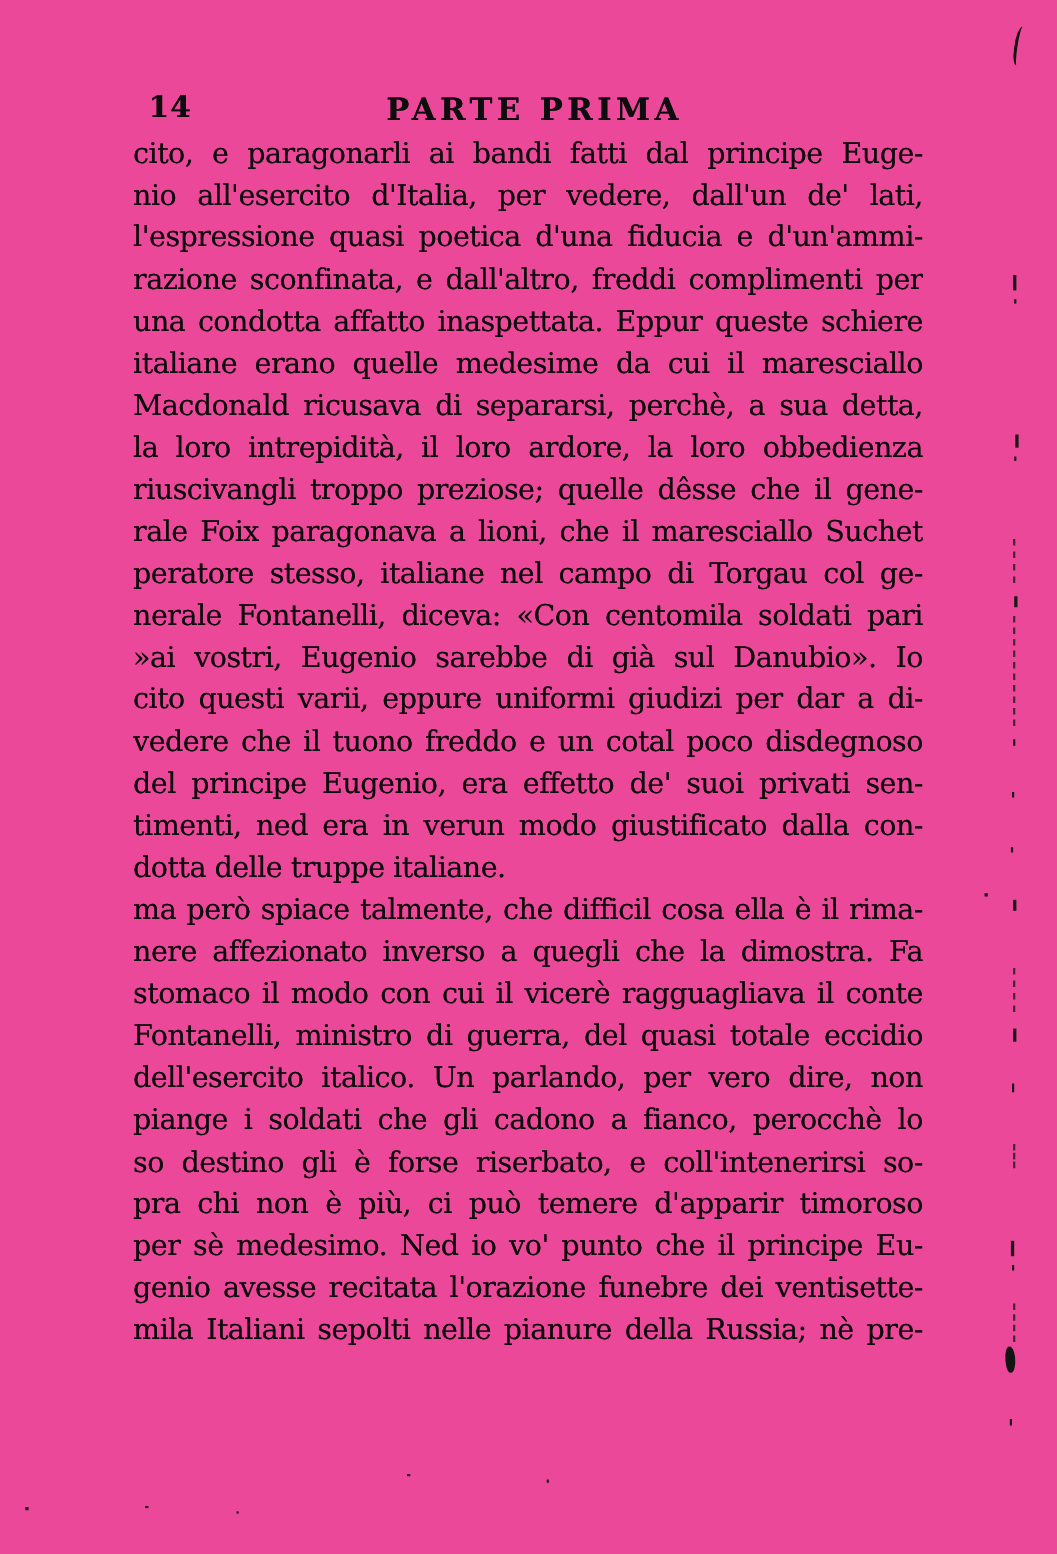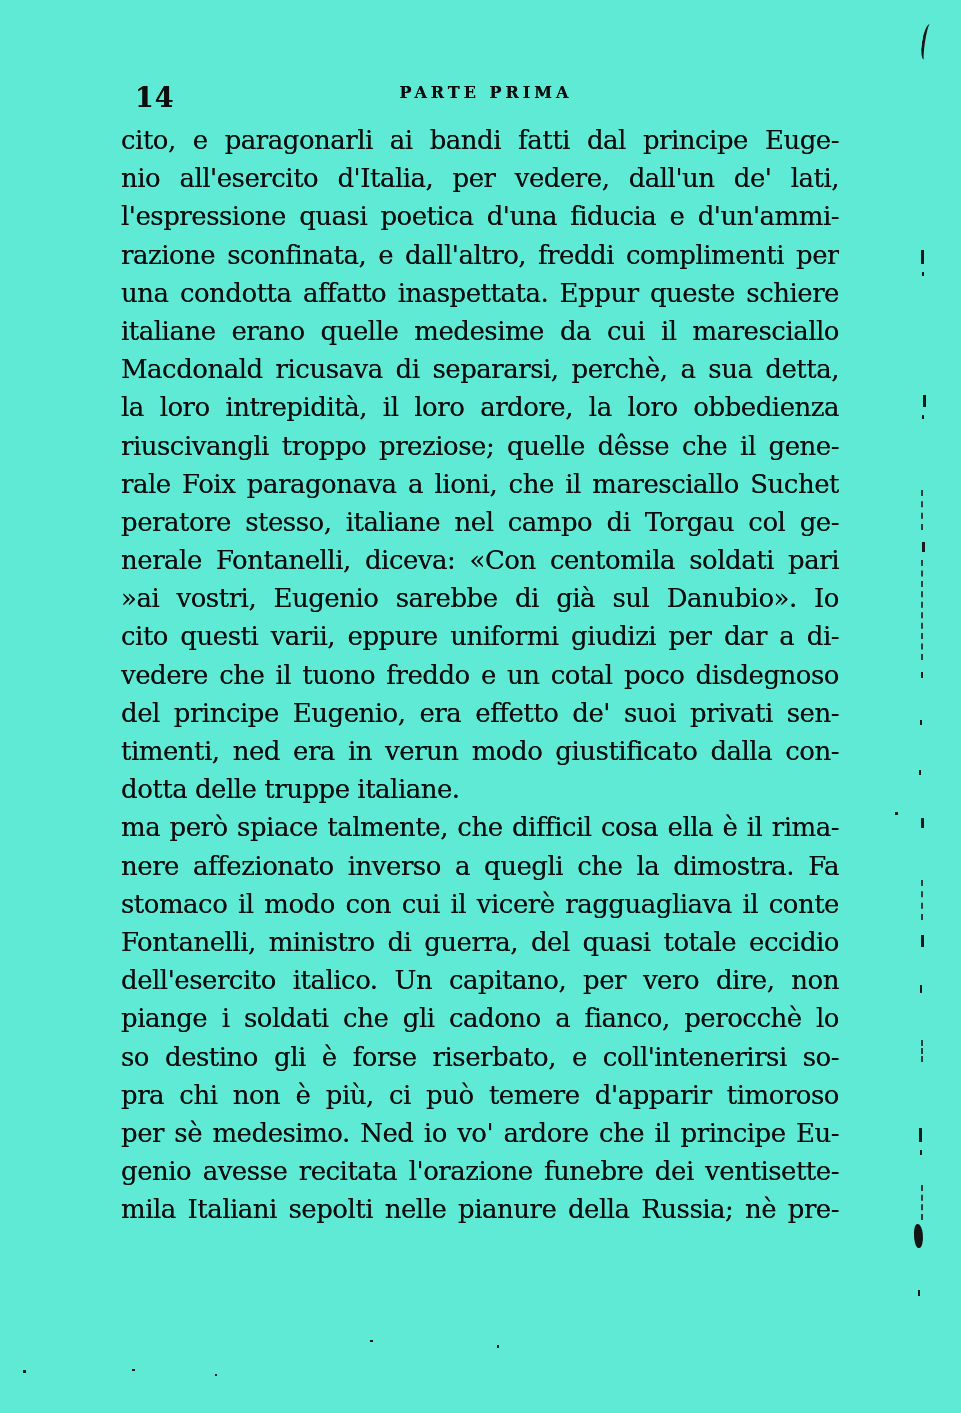--- a/index.html
+++ b/index.html
@@ -4,21 +4,21 @@
 <style>
   html, body {
     margin: 0;
     padding: 0;
     background: #e8e8e8;
   }
   .scan-page {
     position: relative;
     width: 961px;
     height: 1413px;
-    background: #5eead4;
+    background: #ec4899;
     overflow: hidden;
     font-family: "DejaVu Serif", "Liberation Serif", serif;
     color: #0d0d0d;
   }
   
   .running-header {
     position: absolute;
     top: 82px;
     left: 127px;
     width: 718px;
@@ -32,21 +32,21 @@
     font-weight: bold;
     letter-spacing: 1px;
     text-shadow: 0 0 0.6px rgba(0,0,0,0.75);
   }
   .header-title {
     position: absolute;
     left: 0;
     right: 0;
     top: 1px;
     text-align: center;
-    font-size: 16px;
+    font-size: 28px;
     font-weight: bold;
     letter-spacing: 4px;
     text-shadow: 0 0 0.6px rgba(0,0,0,0.75);
   }
   
   .text-block {
     position: absolute;
     top: 121px;
     left: 121px;
     width: 718px;
@@ -129,25 +129,25 @@
     <div class="line">»ai vostri, Eugenio sarebbe di già sul Danubio». Io</div>
     <div class="line">cito questi varii, eppure uniformi giudizi per dar a di-</div>
     <div class="line">vedere che il tuono freddo e un cotal poco disdegnoso</div>
     <div class="line">del principe Eugenio, era effetto de' suoi privati sen-</div>
     <div class="line">timenti, ned era in verun modo giustificato dalla con-</div>
     <div class="line par-end">dotta delle truppe italiane.</div>
     <div class="line">ma però spiace talmente, che difficil cosa ella è il rima-</div>
     <div class="line">nere affezionato inverso a quegli che la dimostra. Fa</div>
     <div class="line">stomaco il modo con cui il vicerè ragguagliava il conte</div>
     <div class="line">Fontanelli, ministro di guerra, del quasi totale eccidio</div>
-    <div class="line">dell'esercito italico. Un capitano, per vero dire, non</div>
+    <div class="line">dell'esercito italico. Un parlando, per vero dire, non</div>
     <div class="line">piange i soldati che gli cadono a fianco, perocchè lo stes-</div>
     <div class="line">so destino gli è forse riserbato, e coll'intenerirsi so-</div>
     <div class="line">pra chi non è più, ci può temere d'apparir timoroso</div>
-    <div class="line">per sè medesimo. Ned io vo' ardore che il principe Eu-</div>
+    <div class="line">per sè medesimo. Ned io vo' punto che il principe Eu-</div>
     <div class="line">genio avesse recitata l'orazione funebre dei ventisette-</div>
     <div class="line">mila Italiani sepolti nelle pianure della Russia; nè pre-</div>
   </div>
 
   <div class="squiggle-top"></div>
   <div class="speck" style="left:921px; top:250px; width:3px; height:14px;"></div>
   <div class="speck" style="left:922px; top:272px; width:2px; height:4px;"></div>
   <div class="speck" style="left:923px; top:395px; width:3px; height:12px;"></div>
   <div class="speck" style="left:922px; top:415px; width:2px; height:4px;"></div>
   <div class="dash-line" style="top:490px; height:40px;"></div>

